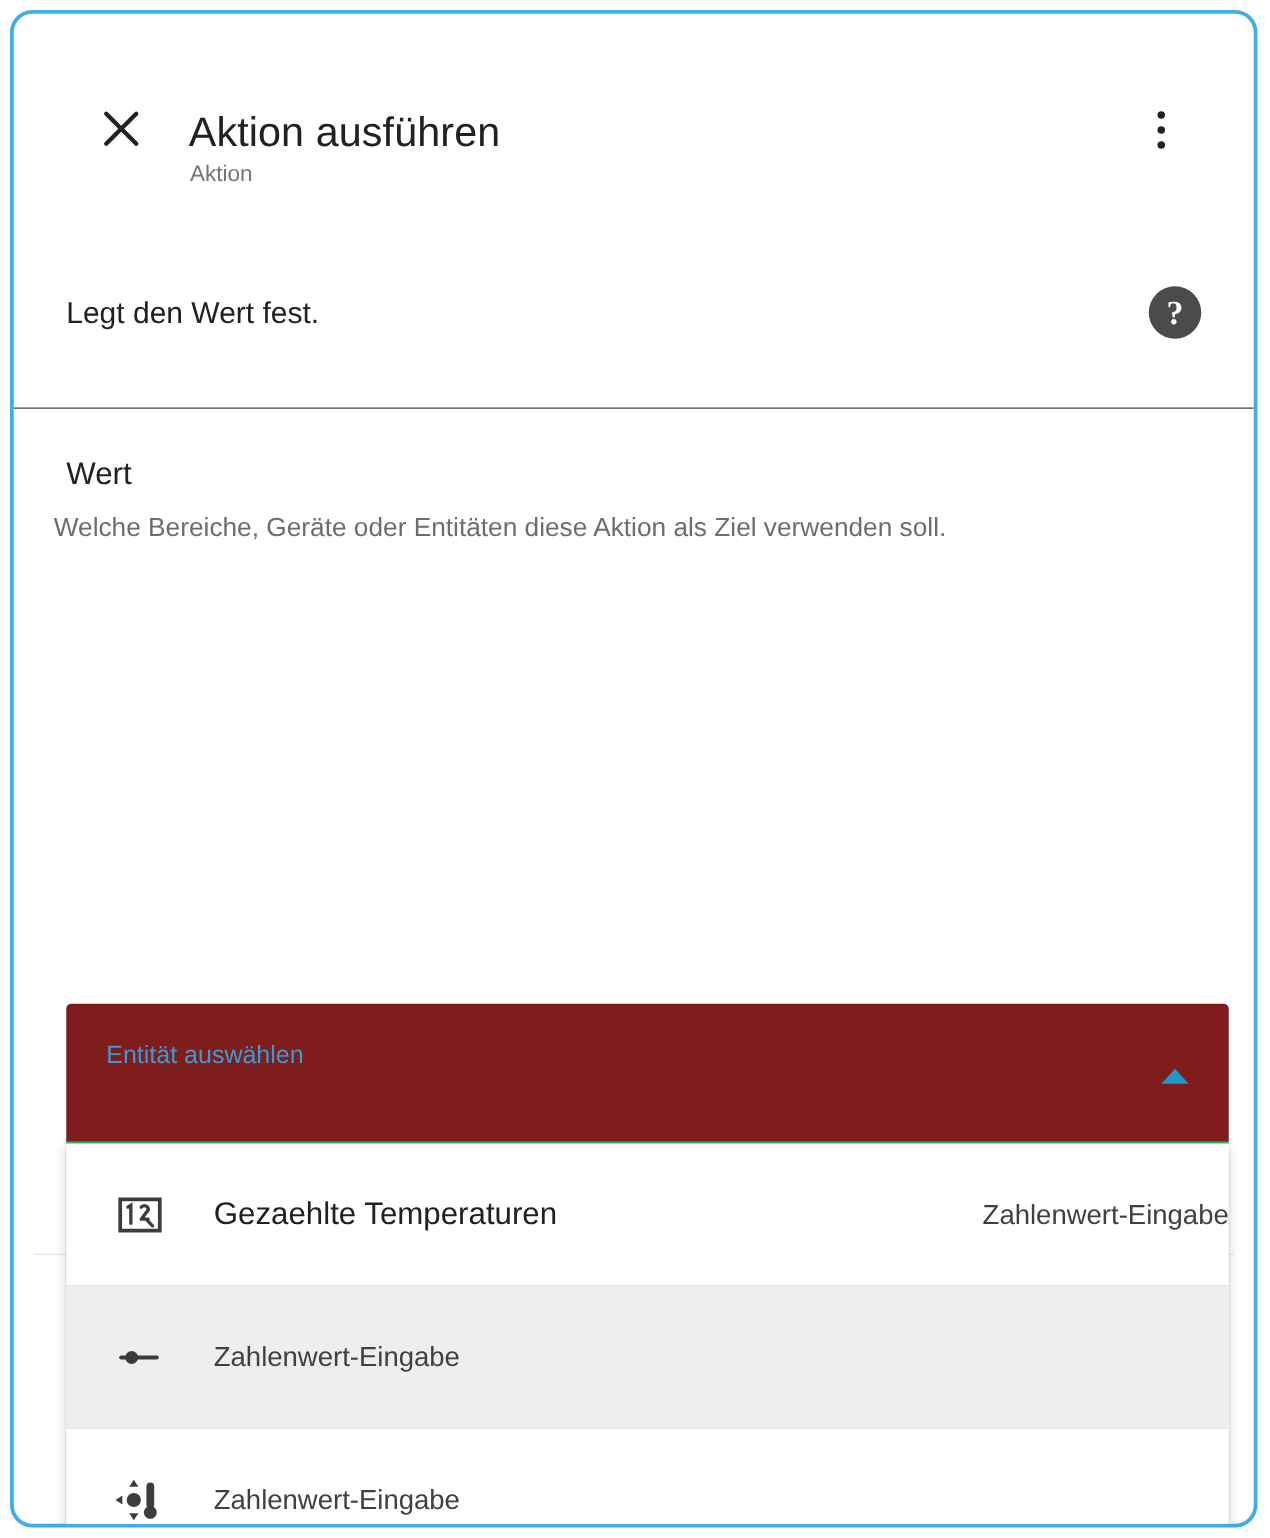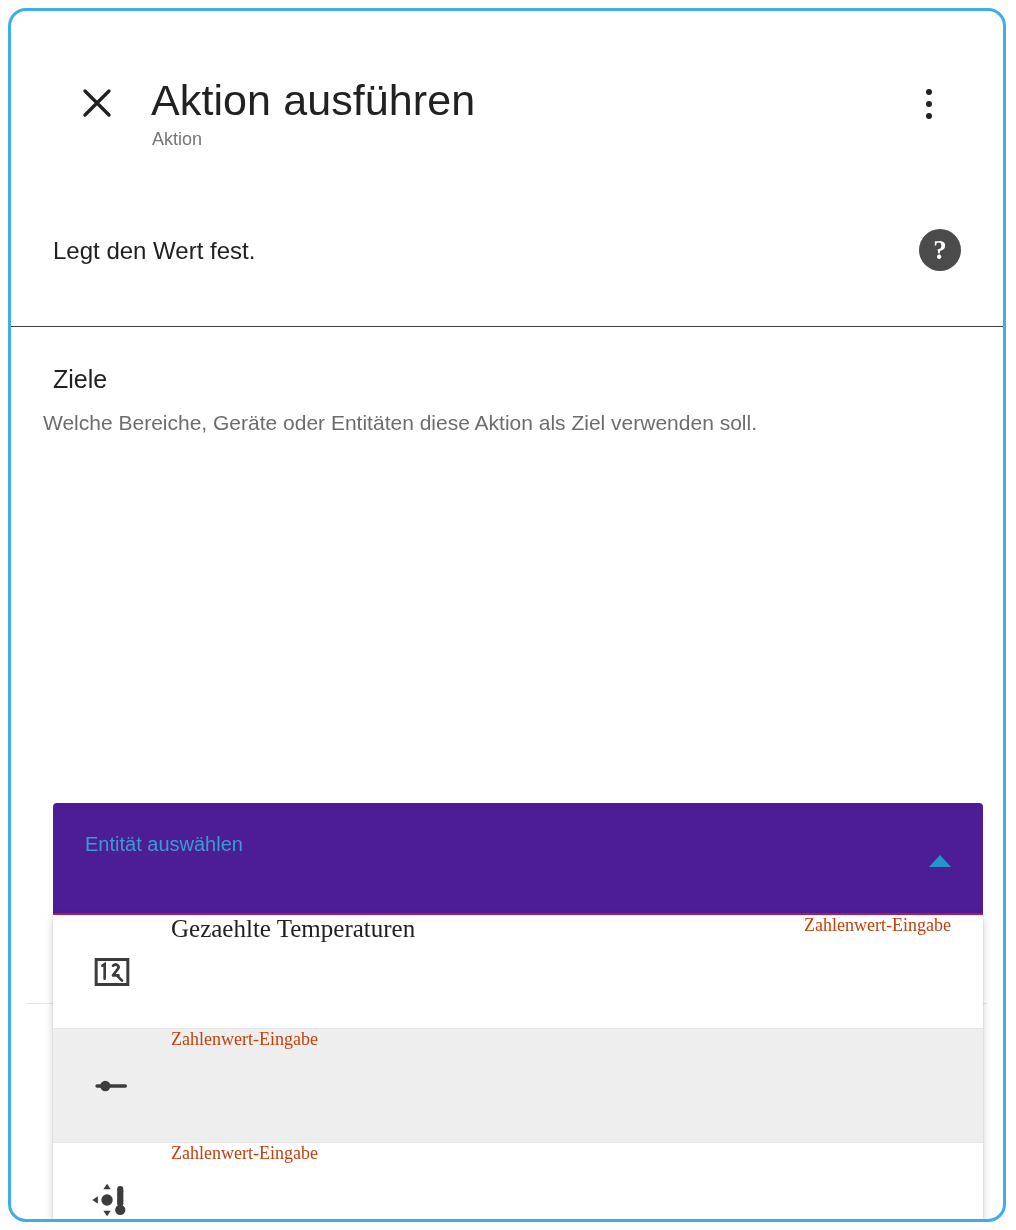--- a/index.html
+++ b/index.html
@@ -44,22 +44,22 @@
     align-items: center;
     justify-content: center;
     cursor: pointer;
     color: #212121;
   }
   .close-btn svg { display: block; }
 
   .title {
     position: absolute;
     left: 140px;
-    top: 65px;
-    font-size: 43px;
+    top: 76px;
+    font-size: 33px;
     color: #212121;
     letter-spacing: 0.1px;
   }
   .subtitle {
     position: absolute;
     left: 141px;
     top: 118px;
     font-size: 18px;
     color: #757575;
   }
@@ -149,22 +149,22 @@
   
   .combo-wrap {
     position: absolute;
     left: 42px;
     top: 476px;
     width: 930px;
   }
   .combo-field {
     position: relative;
     height: 112px;
-    background: #4c1d95;
-    border-bottom: 2px solid #be185d;
+    background: #7f1d1d;
+    border-bottom: 2px solid #22c55e;
     box-sizing: border-box;
     border-radius: 4px 4px 0 0;
     cursor: text;
   }
   .combo-label {
     position: absolute;
     left: 32px;
     top: 30px;
     font-size: 20px;
     color: #3a9bd4;
@@ -185,43 +185,42 @@
   .listbox {
     position: relative;
     background: #ffffff;
     box-shadow: 0 3px 9px rgba(0,0,0,0.18), 0 0 0 1px rgba(0,0,0,0.04);
     padding-top: 0;
   }
   .option {
     position: relative;
     height: 114px;
     display: flex;
+    align-items: center;
     border-bottom: 1px solid #e8e8e8;
     cursor: pointer;
     box-sizing: border-box;
-    font-family: Liberation Serif, serif;
   }
   .option.selected { background: #eeeeee; }
   .option .ic {
     width: 118px;
     display: flex;
     align-items: center;
     justify-content: center;
     flex: 0 0 118px;
     color: #3c3c3c;
   }
   .option .label {
     font-size: 25px;
     color: #212121;
     flex: 1 1 auto;
   }
   .option .meta {
-    font-size: 18px;
-    color: #c2410c;
-    padding-right: 32px;
+    font-size: 22px;
+    color: #404040;
     white-space: nowrap;
   }
 </style>
 </head>
 <body>
 
 <div class="dialog">
 
   <div class="header">
     <div class="close-btn">
@@ -237,21 +236,21 @@
       <i></i>
     </div>
   </div>
 
   <div class="desc-row">
     <div class="desc-text">Legt den Wert fest.</div>
     <div class="help-icon">?</div>
   </div>
 
   <div class="targets">
-    <div class="targets-title">Ziele</div>
+    <div class="targets-title">Wert</div>
     <div class="targets-desc">Welche Bereiche, Geräte oder Entitäten diese Aktion als Ziel verwenden soll.</div>
 
     <div class="card-sep"></div>
 
     <div class="combo-wrap">
 
       <div class="combo-field">
         <div class="combo-label">Entität auswählen</div>
         <div class="combo-arrow"></div>
       </div>

